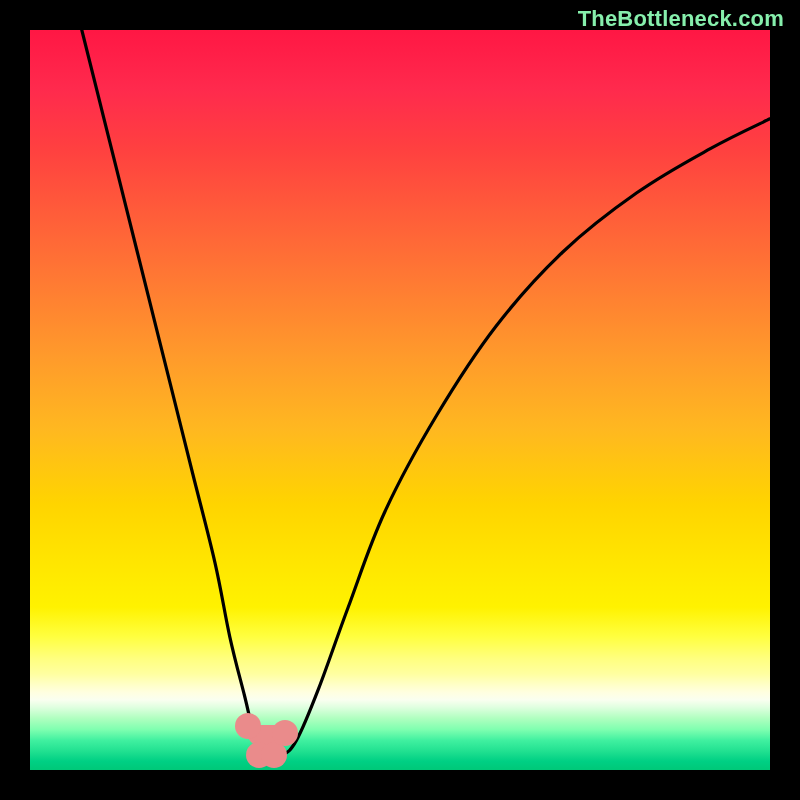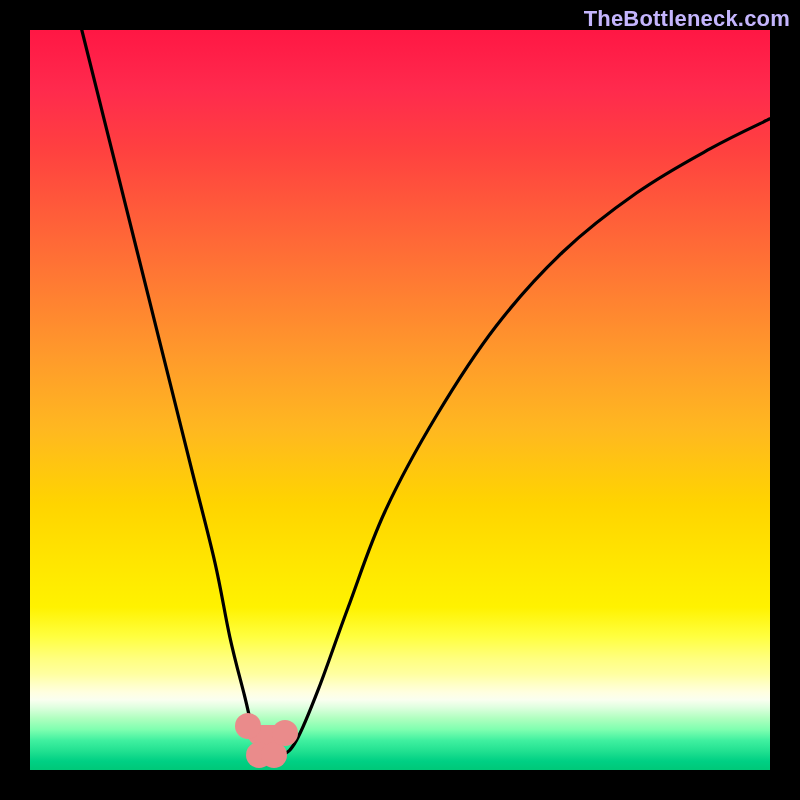--- a/index.html
+++ b/index.html
@@ -45,25 +45,25 @@
   .curve {
     position: absolute;
     left: 0; top: 0;
     width: 740px;
     height: 740px;
     pointer-events: none;
   }
   .watermark {
     position: absolute;
     top: 6px;
-    right: 10px;
+    right: 16px;
     font-family: Arial, Helvetica, sans-serif;
     font-size: 22px;
     font-weight: 600;
-    color: #c4b5fd;
+    color: #86efac;
     letter-spacing: 0.2px;
   }
   .marker {
     position: absolute;
     width: 26px;
     height: 26px;
     border-radius: 50%;
     background: #ea8b8b;
     transform: translate(-50%, -50%);
   }

